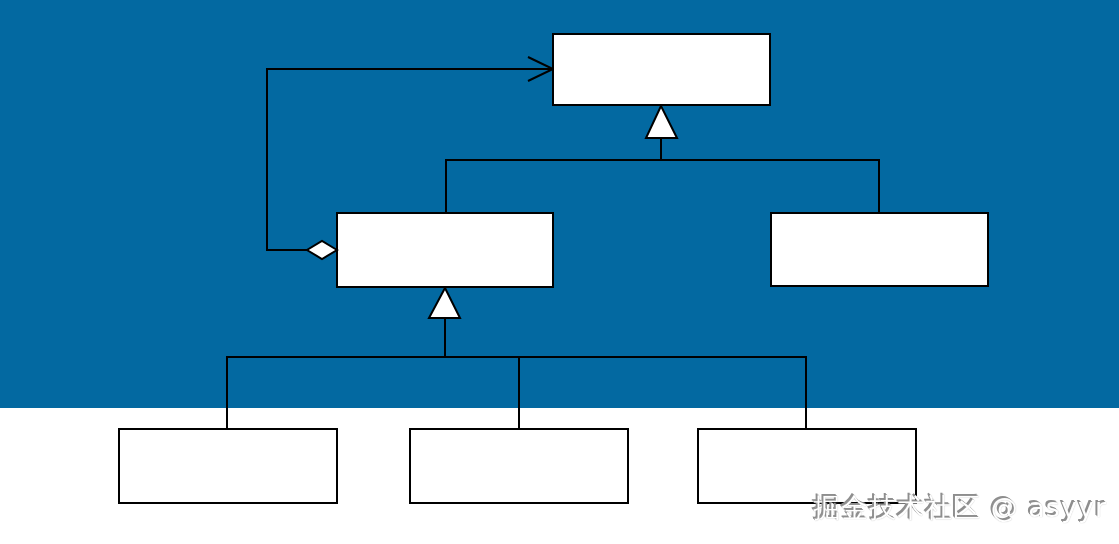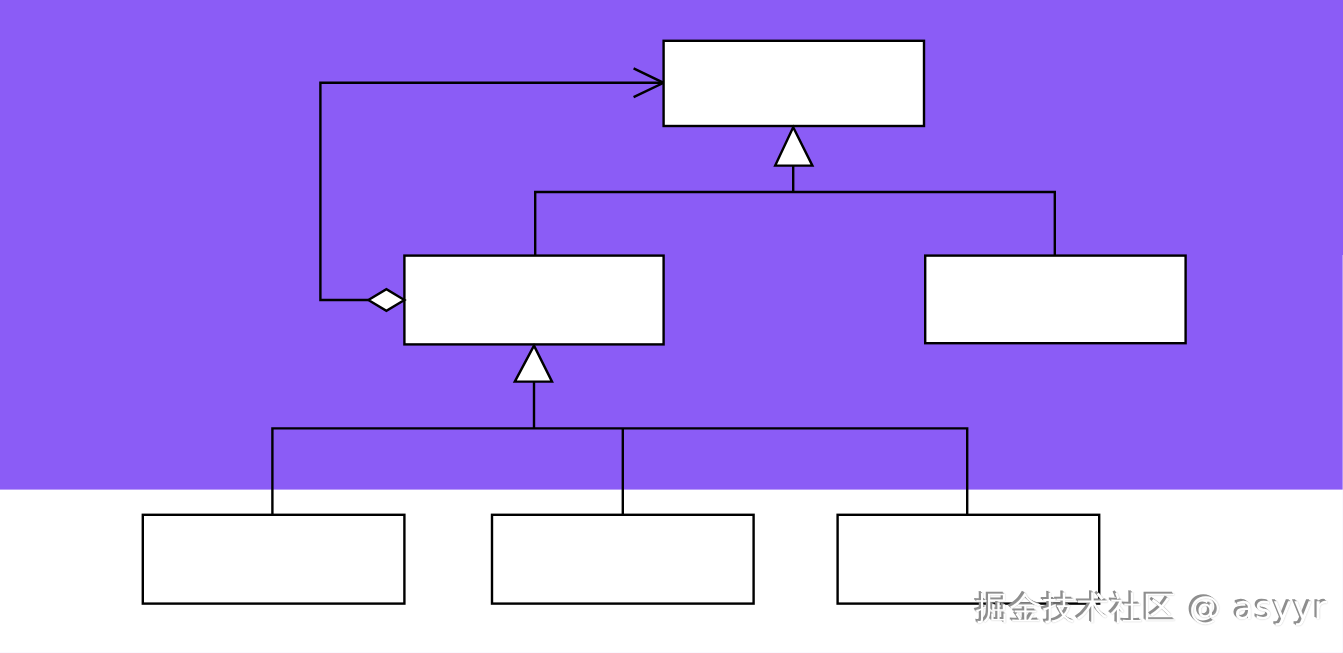--- a/index.html
+++ b/index.html
@@ -8,21 +8,21 @@
     background: #ffffff;
     width: 1119px;
     height: 544px;
     overflow: hidden;
     font-family: "DejaVu Sans", sans-serif;
   }
   .canvas {
     position: relative;
     width: 1119px;
     height: 408px;
-    background: #8b5cf6;
+    background: #0369a1;
   }
   svg#diagram {
     position: absolute;
     left: 0;
     top: 0;
   }
   .watermark {
     position: absolute;
     top: 492px;
     right: 12px;

